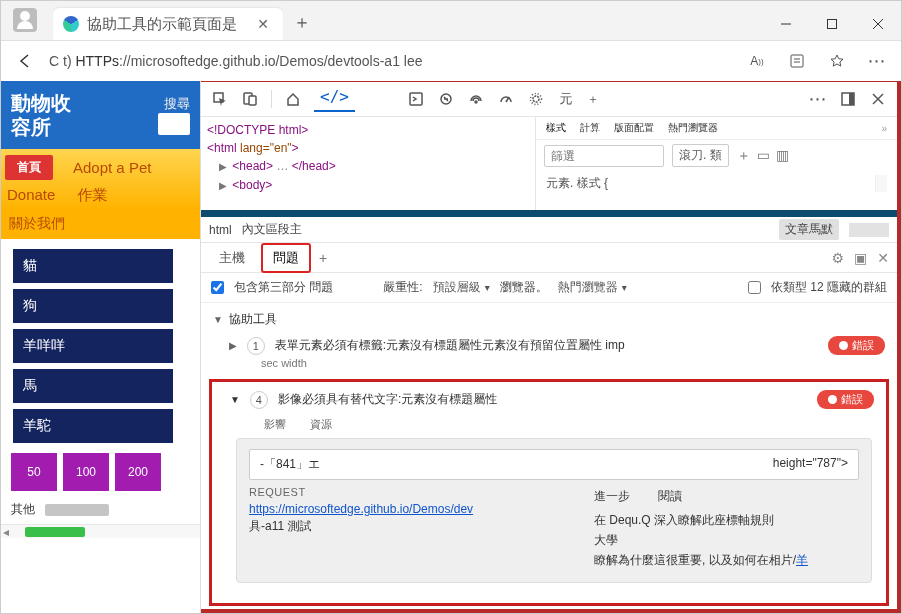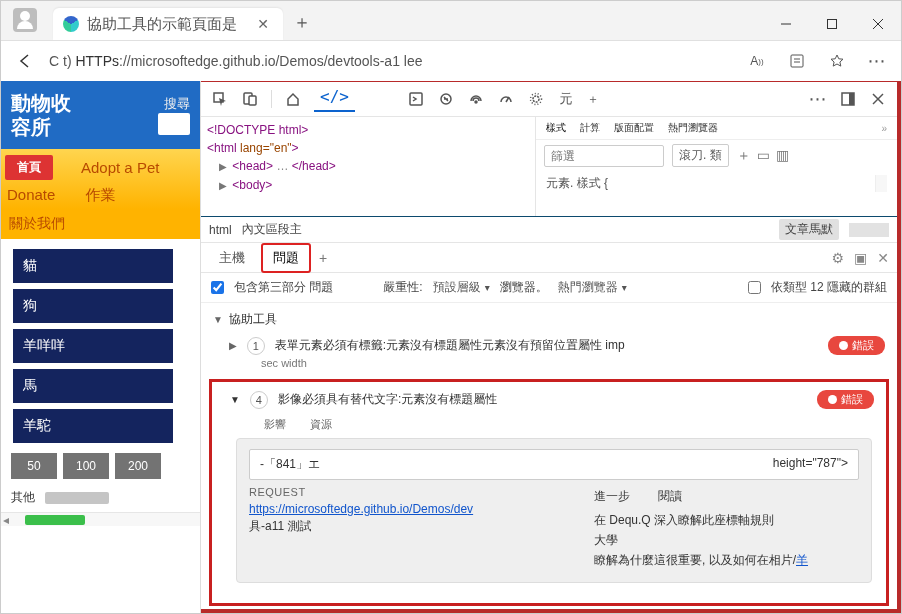--- a/index.html
+++ b/index.html
@@ -30,45 +30,45 @@
 
 .content { display: flex; height: calc(100% - 80px); }
 .page { width: 200px; background: #fff; border-right: 1px solid #ddd; display: flex; flex-direction: column; overflow: hidden; }
 .devtools { flex: 1; display: flex; flex-direction: column; border-right: 4px solid #b82a2a; border-bottom: 4px solid #b82a2a; background: #fff; overflow: hidden; }
 
 
 .page-header { background: #206bc4; color: #fff; padding: 10px; display: flex; justify-content: space-between; align-items: flex-start; }
 .page-title { font-size: 20px; font-weight: bold; line-height: 24px; }
 .search-box { background: #fff; width: 32px; height: 22px; border-radius: 2px; }
 .search-label { font-size: 13px; color: #eee; margin-top: 4px; }
-.page-nav { background: linear-gradient(#ffd54f, #ffb300); padding: 6px 4px 0; display: flex; flex-wrap: wrap; gap: 2px 26px; }
+.page-nav { background: linear-gradient(#ffd54f, #ffb300); padding: 6px 4px 0; display: flex; flex-wrap: wrap; gap: 2px 18px; }
 .page-nav .nav-link { color: #b84a00; font-size: 15px; padding: 4px 2px; }
 .page-nav .nav-home { background: #d33; color: #fff; padding: 4px 12px; border-radius: 2px; font-weight: bold; }
 .page-about { background: #ffb300; color: #b84a00; padding: 6px 6px 6px 8px; font-size: 14px; }
 .vert-menu { background: #fff; padding: 10px 0 6px 12px; display: flex; flex-direction: column; gap: 6px; }
 .vm-item { background: #14245e; color: #fff; padding: 8px 10px; font-size: 14px; width: 160px; }
 .help { padding: 10px 12px; font-size: 14px; color: #333; }
 .donate-row { display: flex; gap: 6px; padding: 4px 10px; }
-.donate-btn { background: #737373; color: #fff; padding: 6px 0; font-size: 12px; width: 46px; text-align: center; }
+.donate-btn { background: #a21caf; color: #fff; padding: 12px 0; font-size: 12px; width: 46px; text-align: center; }
 .other-row { padding: 6px 10px; display: flex; align-items: center; gap: 10px; }
 .other-bar { width: 64px; height: 12px; background: #c5c5c5; border-radius: 2px; }
 .hscroll { height: 14px; background: #f7f7f7; display: flex; align-items: center; border-top: 1px solid #e6e6e6; }
 .hscroll-thumb { height: 10px; width: 60px; background: #3bbf4b; margin-left: 14px; border-radius: 2px; }
 
 
 .dt-top { height: 36px; border-top: 1px solid #b82a2a; border-bottom: 1px solid #e5e5e5; display: flex; align-items: center; padding: 0 6px; gap: 4px; }
 .dt-icon { width: 26px; height: 26px; display: flex; align-items: center; justify-content: center; color: #555; border-radius: 2px; }
 .dt-icon.small { width: 20px; }
 .dt-icon svg { stroke: #555; fill: none; stroke-width: 1.5; }
 .dt-elements-tab { color: #0c63ce; font-size: 16px; padding: 0 6px 4px; border-bottom: 2px solid #0c63ce; font-family: Consolas, monospace; margin-left: 4px; }
 .dt-top-gap { width: 40px; }
 .dt-spacer { flex: 1; }
 
 
-.dt-main { display: flex; height: 100px; border-bottom: 1px solid #0c4a6e; }
+.dt-main { display: flex; height: 100px; border-bottom: 7px solid #0c4a6e; }
 .dom-pane { width: 335px; border-right: 1px solid #e5e5e5; padding: 4px 6px; font-family: Consolas, monospace; font-size: 12px; color: #333; line-height: 18px; }
 .dom-pane .tag { color: #881280; }
 .dom-pane .attr { color: #994500; }
 .dom-tri { color: #777; font-size: 10px; display: inline-block; width: 10px; }
 .styles-pane { flex: 1; display: flex; flex-direction: column; }
 .styles-tabs { display: flex; gap: 14px; padding: 4px 10px; font-size: 10px; color: #333; align-items: center; border-bottom: 1px solid #eee; }
 .styles-tabs .active { color: #000; }
 .styles-filter { display: flex; align-items: center; padding: 4px 8px; gap: 8px; }
 .filter-inp { border: 1px solid #ccc; border-radius: 2px; padding: 3px 6px; width: 120px; font-size: 12px; color: #999; }
 .hov { border: 1px solid #ccc; border-radius: 2px; padding: 2px 6px; font-size: 12px; color: #555; }

